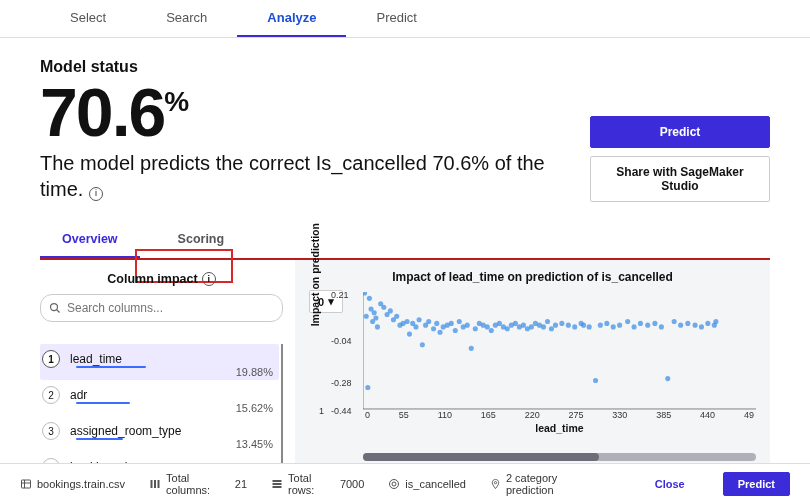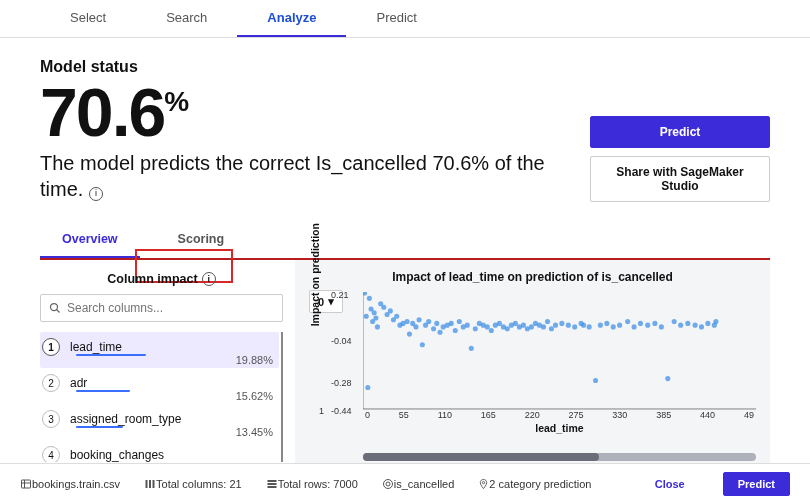--- a/index.html
+++ b/index.html
@@ -130,26 +130,26 @@
     height: 205px;
   }
   .ci-panel {
     width: 255px;
     padding: 12px 12px 0 0;
     position: relative;
   }
   .ci-title { font-weight: 700; font-size: 12.5px; margin-bottom: 8px; display:flex; align-items:center; gap:4px;justify-content:center;}
   .search-box {
     border: 1px solid #ccc;
-    border-radius: 2px;
+    border-radius: 12px;
     padding: 6px 8px;
     display: flex;
     align-items: center;
     gap: 6px;
-    margin-bottom: 10px;
+    margin-bottom: 22px;
     background:#fff;
   }
   .search-box input {
     border: none;
     outline: none;
     flex: 1;
     font-size: 12px;
     color: #333;
   }
   .ci-list {
@@ -258,21 +258,21 @@
     display:flex;
     align-items:center;
     gap: 24px;
     font-size: 11px;
     color:#333;
     background:#fff;
   }
   .footer .spacer { flex:1; }
   .footer .btn { padding: 5px 14px; font-size:11px; font-weight:700;}
   .footer .btn.close { border:none; color:#3b2bd9; background:transparent;}
-  .footer-item { display:inline-flex; align-items:center; }
+  .footer-item { display:inline-flex; align-items:center; gap:5px;}
   .mini-icon {
     display:inline-flex;
     align-items:center; justify-content:center;
     font-size:11px;
     color:#666;
   }
 </style>
 </head>
 <body>
 

